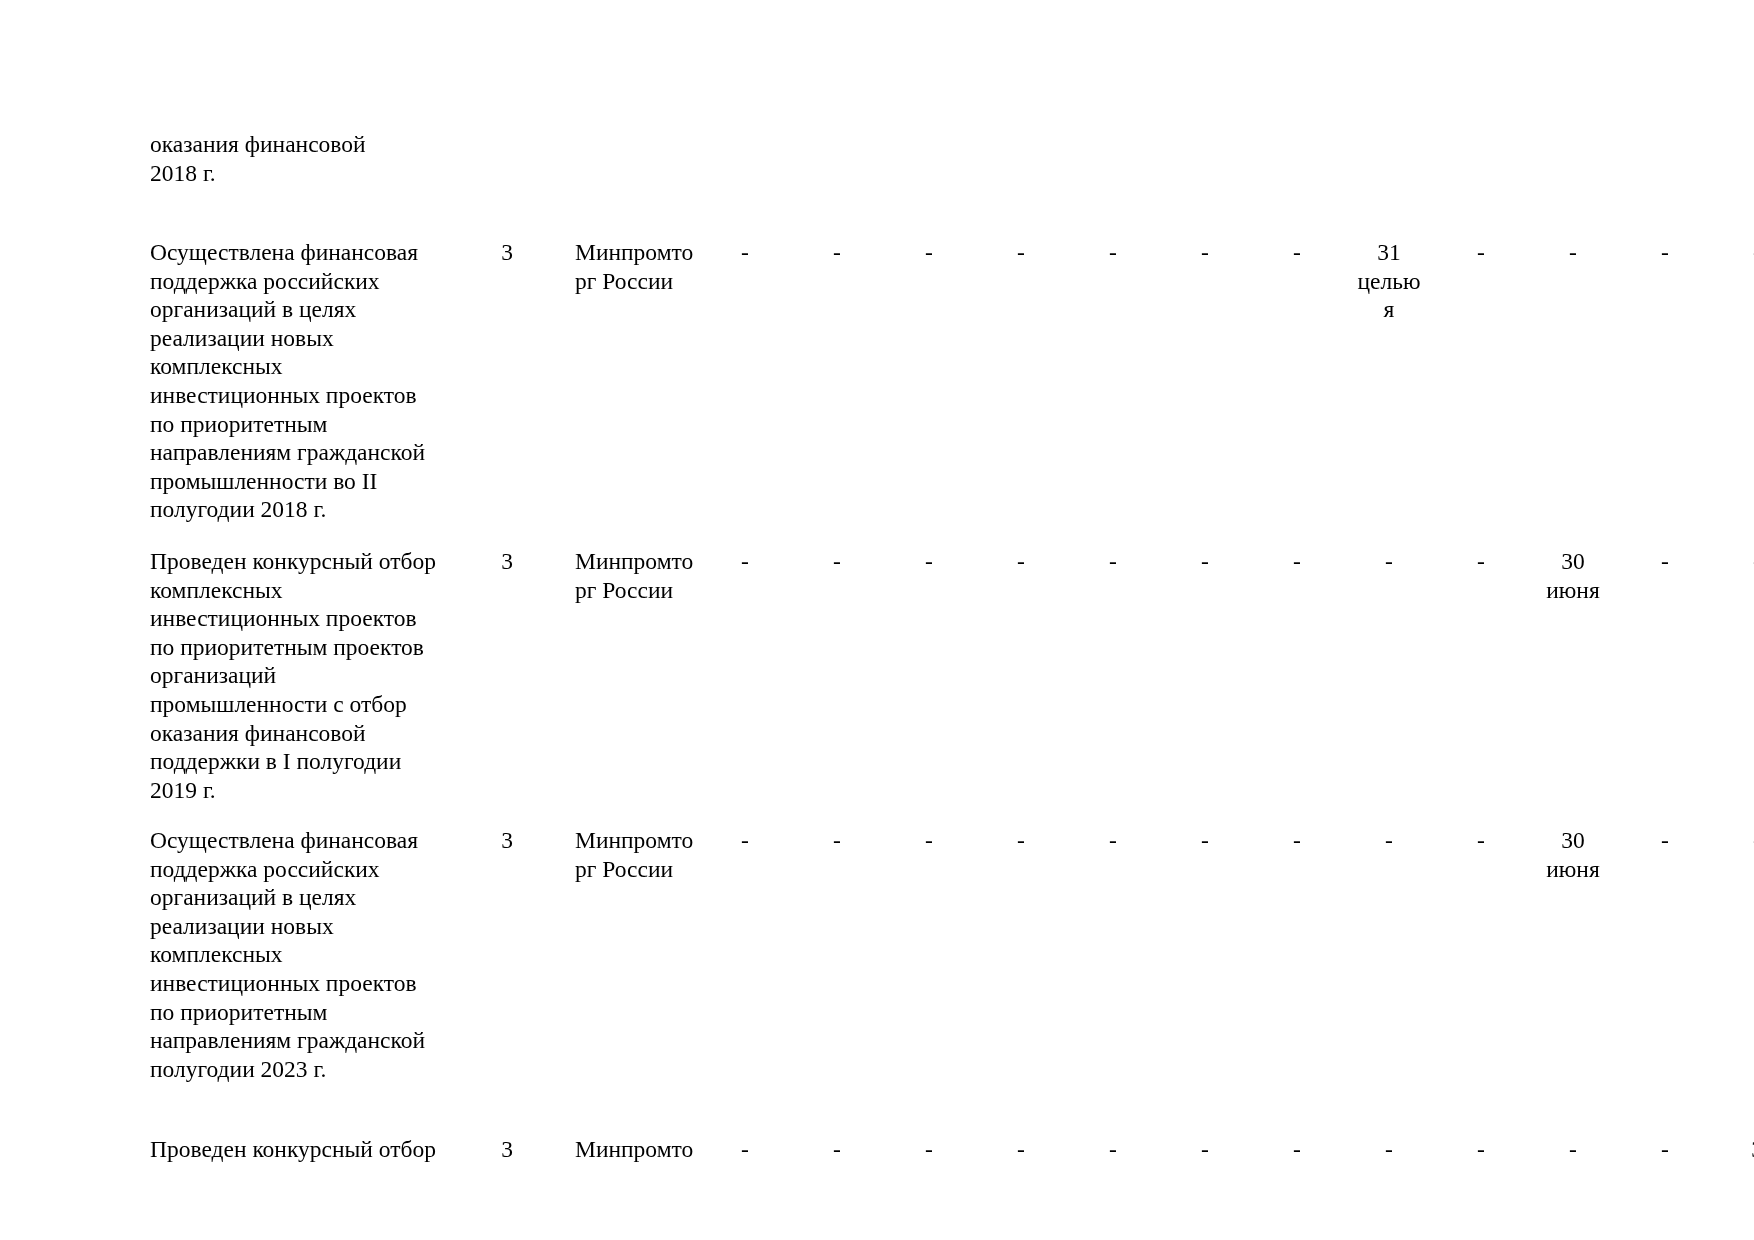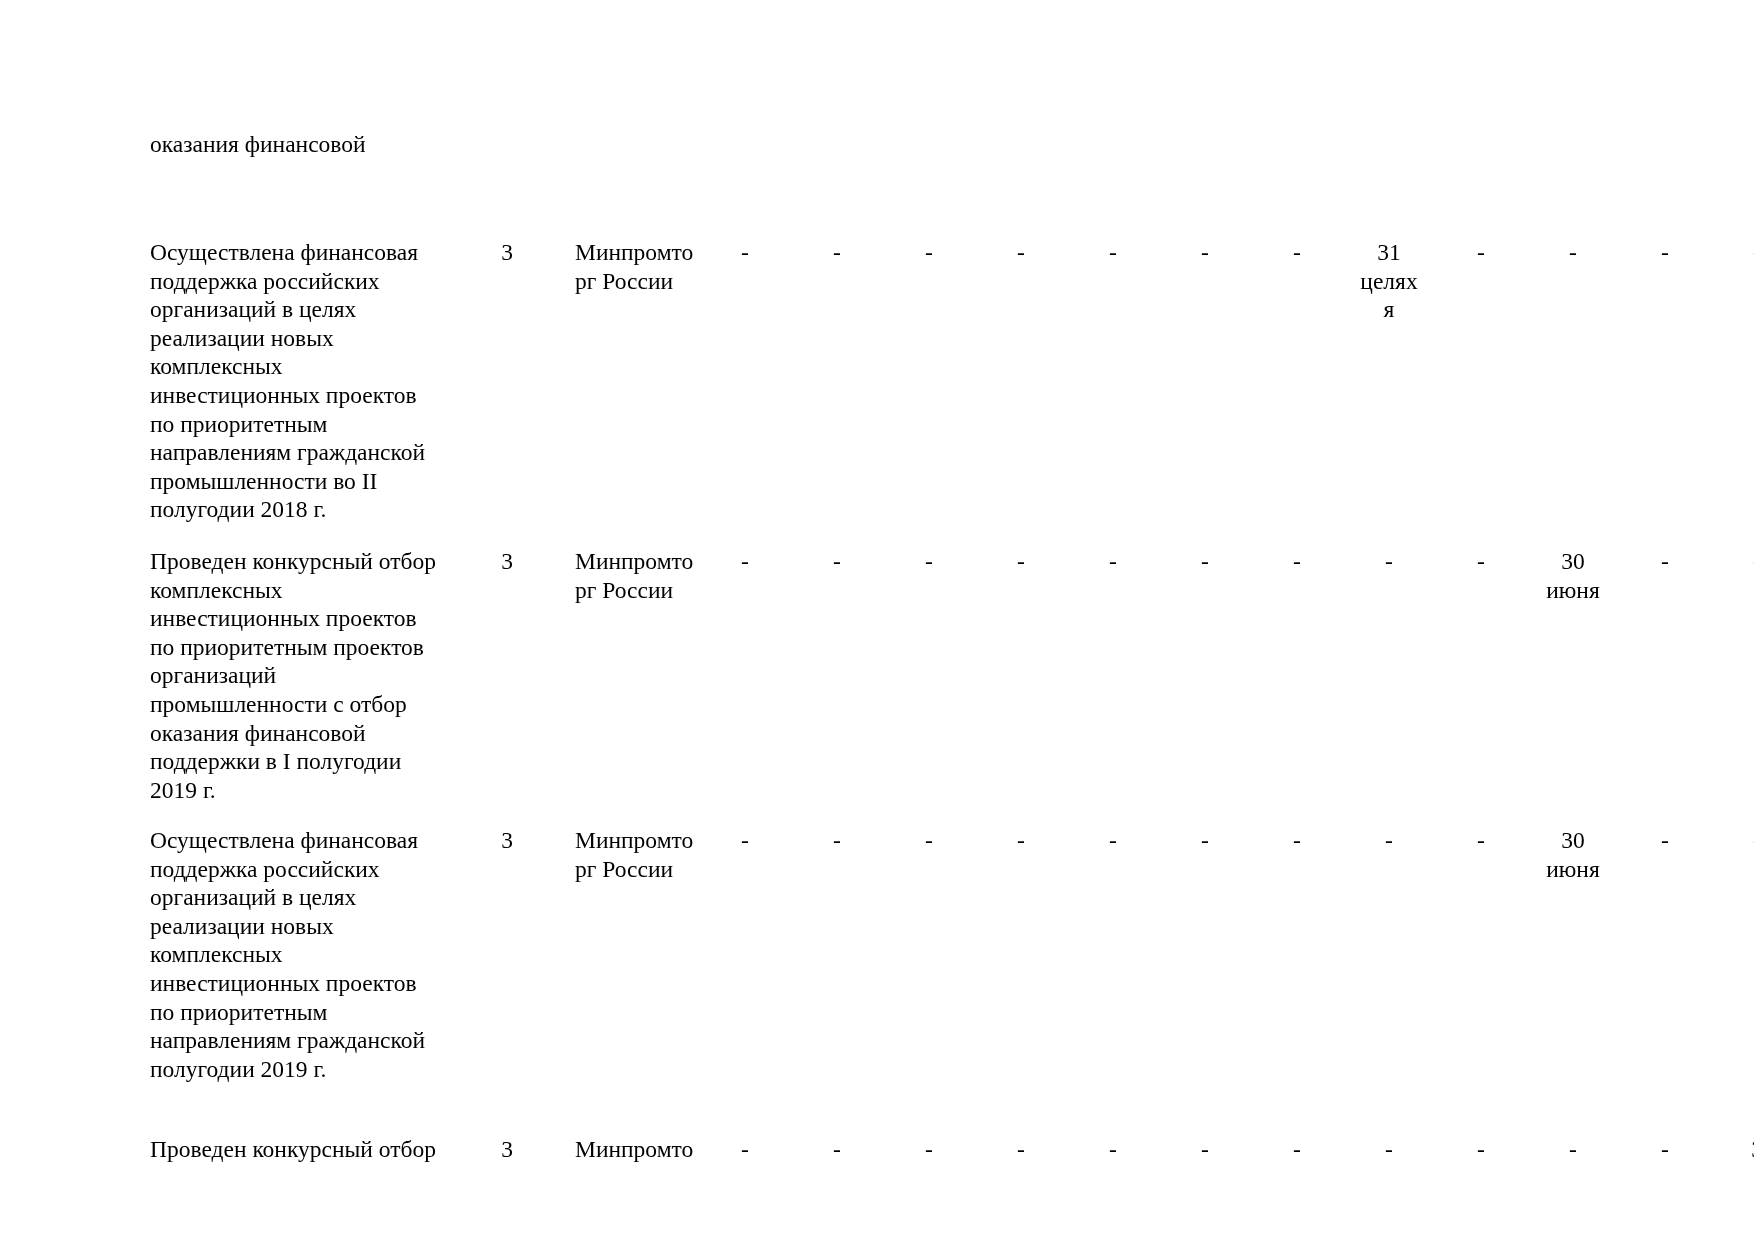--- a/index.html
+++ b/index.html
@@ -23,20 +23,21 @@
   .c-m .line { display: block; white-space: nowrap; }
 </style>
 </head>
 <body>
 
 <div class="page">
 
   <div class="row" style="top:130px;">
     <div class="cell c-text">
       <span class="line">оказания финансовой</span>
+      <span class="line">2018 г.</span>
     </div>
   </div>
 
   <div class="row" style="top:238px;">
     <div class="cell c-text">
       <span class="line">Осуществлена финансовая</span>
       <span class="line">поддержка российских</span>
       <span class="line">организаций в целях</span>
       <span class="line">реализации новых</span>
       <span class="line">комплексных</span>
@@ -53,21 +54,21 @@
     </div>
     <div class="cell c-m" style="left:705px">-</div>
     <div class="cell c-m" style="left:797px">-</div>
     <div class="cell c-m" style="left:889px">-</div>
     <div class="cell c-m" style="left:981px">-</div>
     <div class="cell c-m" style="left:1073px">-</div>
     <div class="cell c-m" style="left:1165px">-</div>
     <div class="cell c-m" style="left:1257px">-</div>
     <div class="cell c-m" style="left:1349px">
       <span class="line">31</span>
-      <span class="line">целях</span>
+      <span class="line">целью</span>
       <span class="line">я</span>
     </div>
     <div class="cell c-m" style="left:1441px">-</div>
     <div class="cell c-m" style="left:1533px">-</div>
     <div class="cell c-m" style="left:1625px">-</div>
     <div class="cell c-m" style="left:1717px">-</div>
   </div>
 
   <div class="row" style="top:547px;">
     <div class="cell c-text">
@@ -106,21 +107,21 @@
   <div class="row" style="top:826px;">
     <div class="cell c-text">
       <span class="line">Осуществлена финансовая</span>
       <span class="line">поддержка российских</span>
       <span class="line">организаций в целях</span>
       <span class="line">реализации новых</span>
       <span class="line">комплексных</span>
       <span class="line">инвестиционных проектов</span>
       <span class="line">по приоритетным</span>
       <span class="line">направлениям гражданской</span>
-      <span class="line">полугодии 2019 г.</span>
+      <span class="line">полугодии 2023 г.</span>
     </div>
     <div class="cell c-num">3</div>
     <div class="cell c-exec">
       <span class="line">Минпромто</span>
       <span class="line">рг России</span>
     </div>
     <div class="cell c-m" style="left:705px">-</div>
     <div class="cell c-m" style="left:797px">-</div>
     <div class="cell c-m" style="left:889px">-</div>
     <div class="cell c-m" style="left:981px">-</div>

